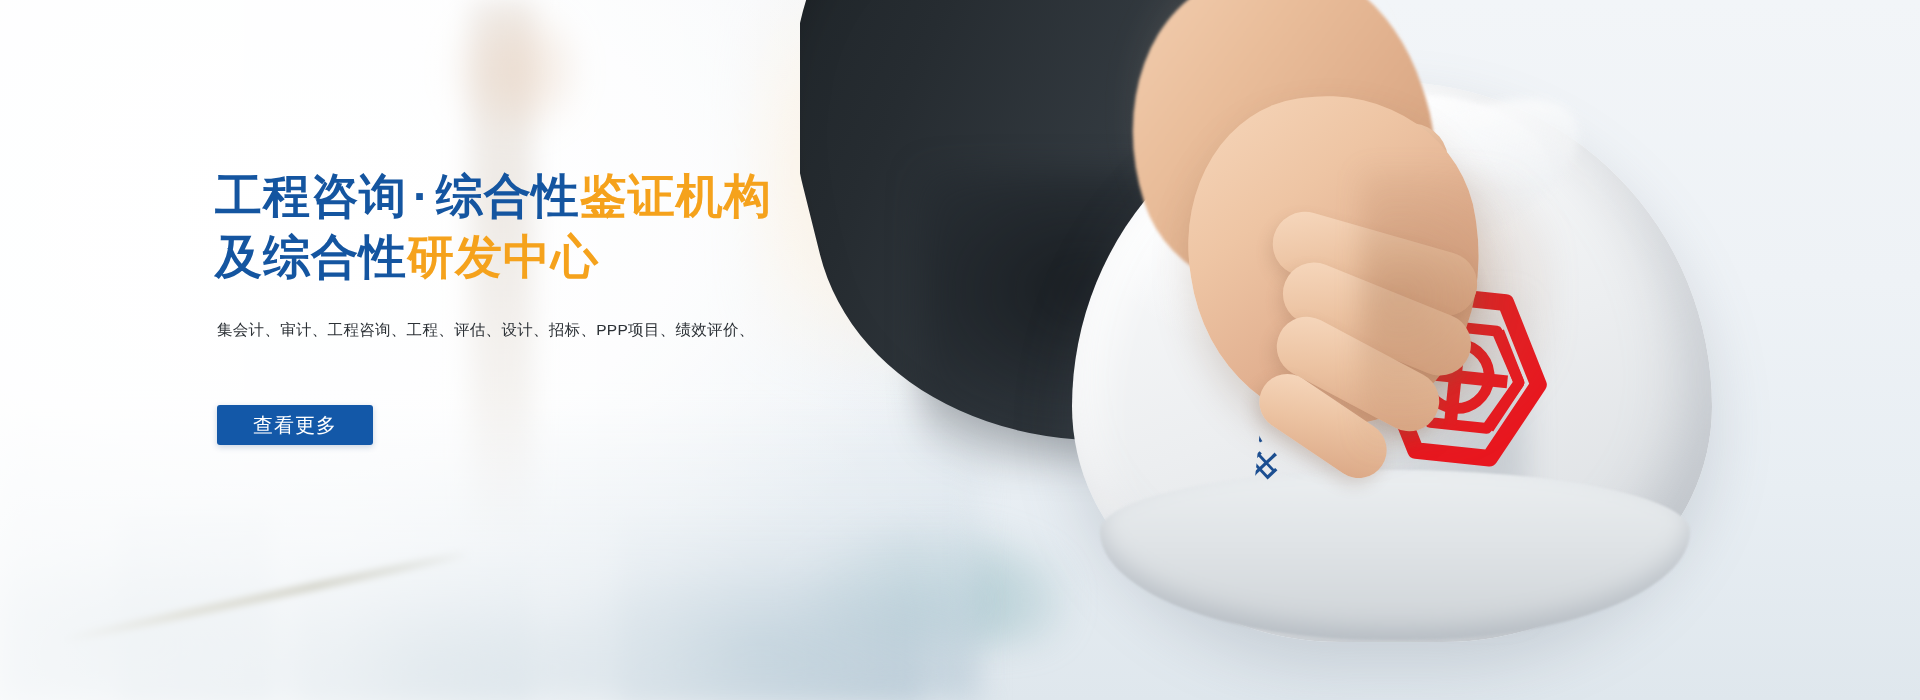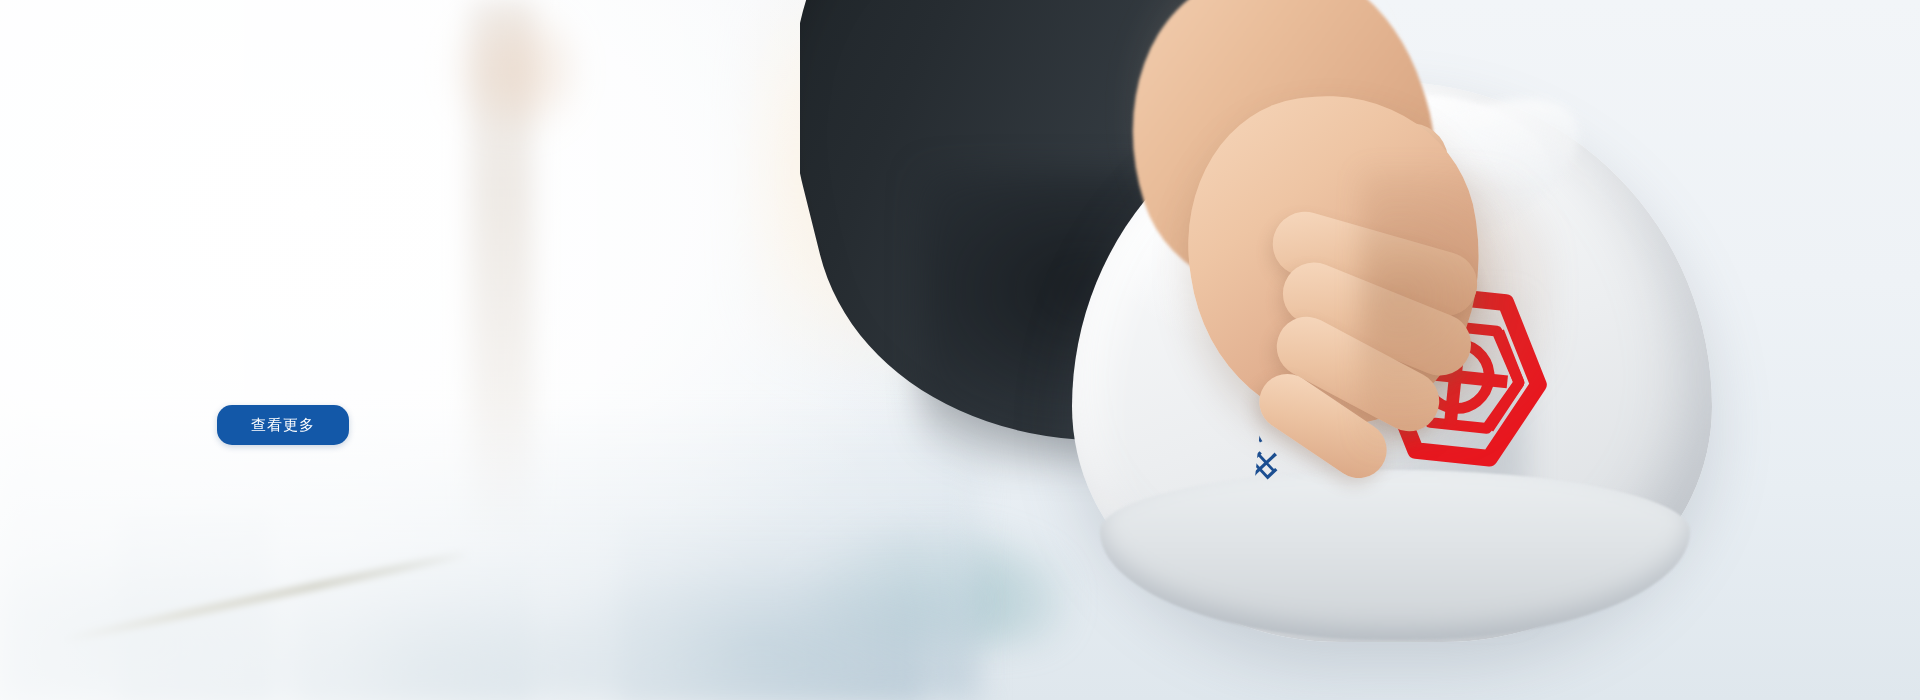--- a/index.html
+++ b/index.html
@@ -370,28 +370,28 @@
   }
   .subcopy p { margin: 0; }
 
   .cta {
     position: absolute;
     left: 2px;
     top: 405px;
     display: inline-flex;
     align-items: center;
     justify-content: center;
-    width: 132px;
+    width: 156px;
     height: 40px;
     border: none;
-    border-radius: 15px;
+    border-radius: 3px;
     background: #1358a8;
     color: #ffffff;
     font-family: "Liberation Sans", "DejaVu Sans", sans-serif;
-    font-size: 15px;
+    font-size: 20px;
     letter-spacing: 1px;
     cursor: pointer;
     box-shadow: 0 2px 6px rgba(16,64,124,.22);
   }
 </style>
 </head>
 <body>
 
 <div class="banner">
 
@@ -452,19 +452,28 @@
     <div class="finger f1"></div>
     <div class="finger f2"></div>
     <div class="finger f3"></div>
     <div class="finger f4"></div>
     <div class="hand-shade"></div>
   </div>
 
   <div class="content">
 
 
+    <div class="headline">
+      <div class="headline-line">
+        <span class="t-blue">工程咨询</span><span class="t-dot">·</span><span class="t-blue">综合性</span><span class="t-orange">鉴证机构</span>
+      </div>
+      <div class="headline-line">
+        <span class="t-blue">及综合性</span><span class="t-orange">研发中心</span>
+      </div>
+    </div>
 
     <div class="subcopy">
+      <p>集会计、审计、工程咨询、工程、评估、设计、招标、PPP项目、绩效评价、</p>
     </div>
 
     <button class="cta">查看更多</button>
   </div>
 </div>
 
 </body></html>

